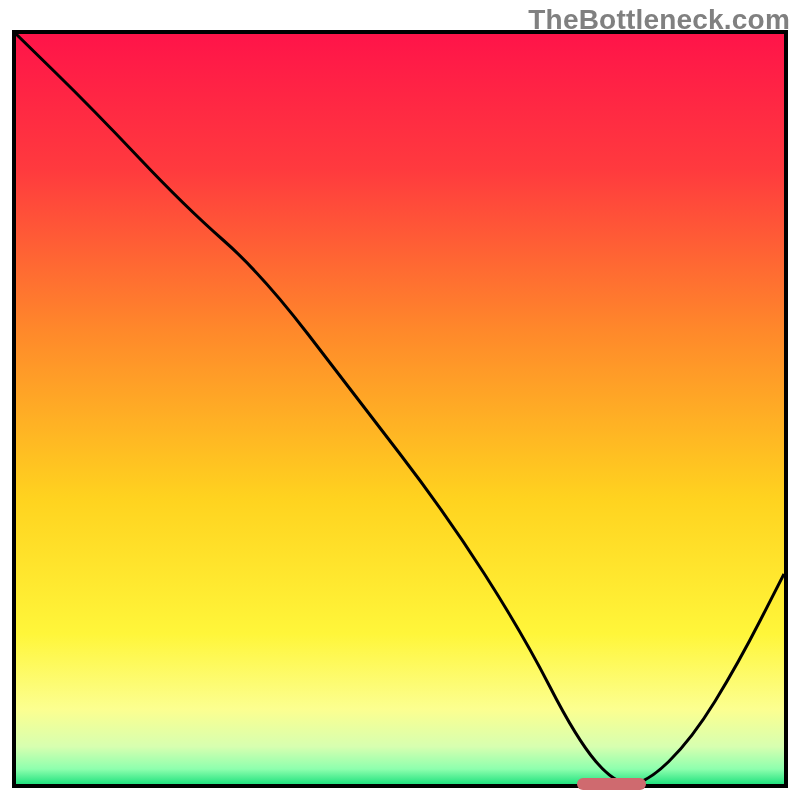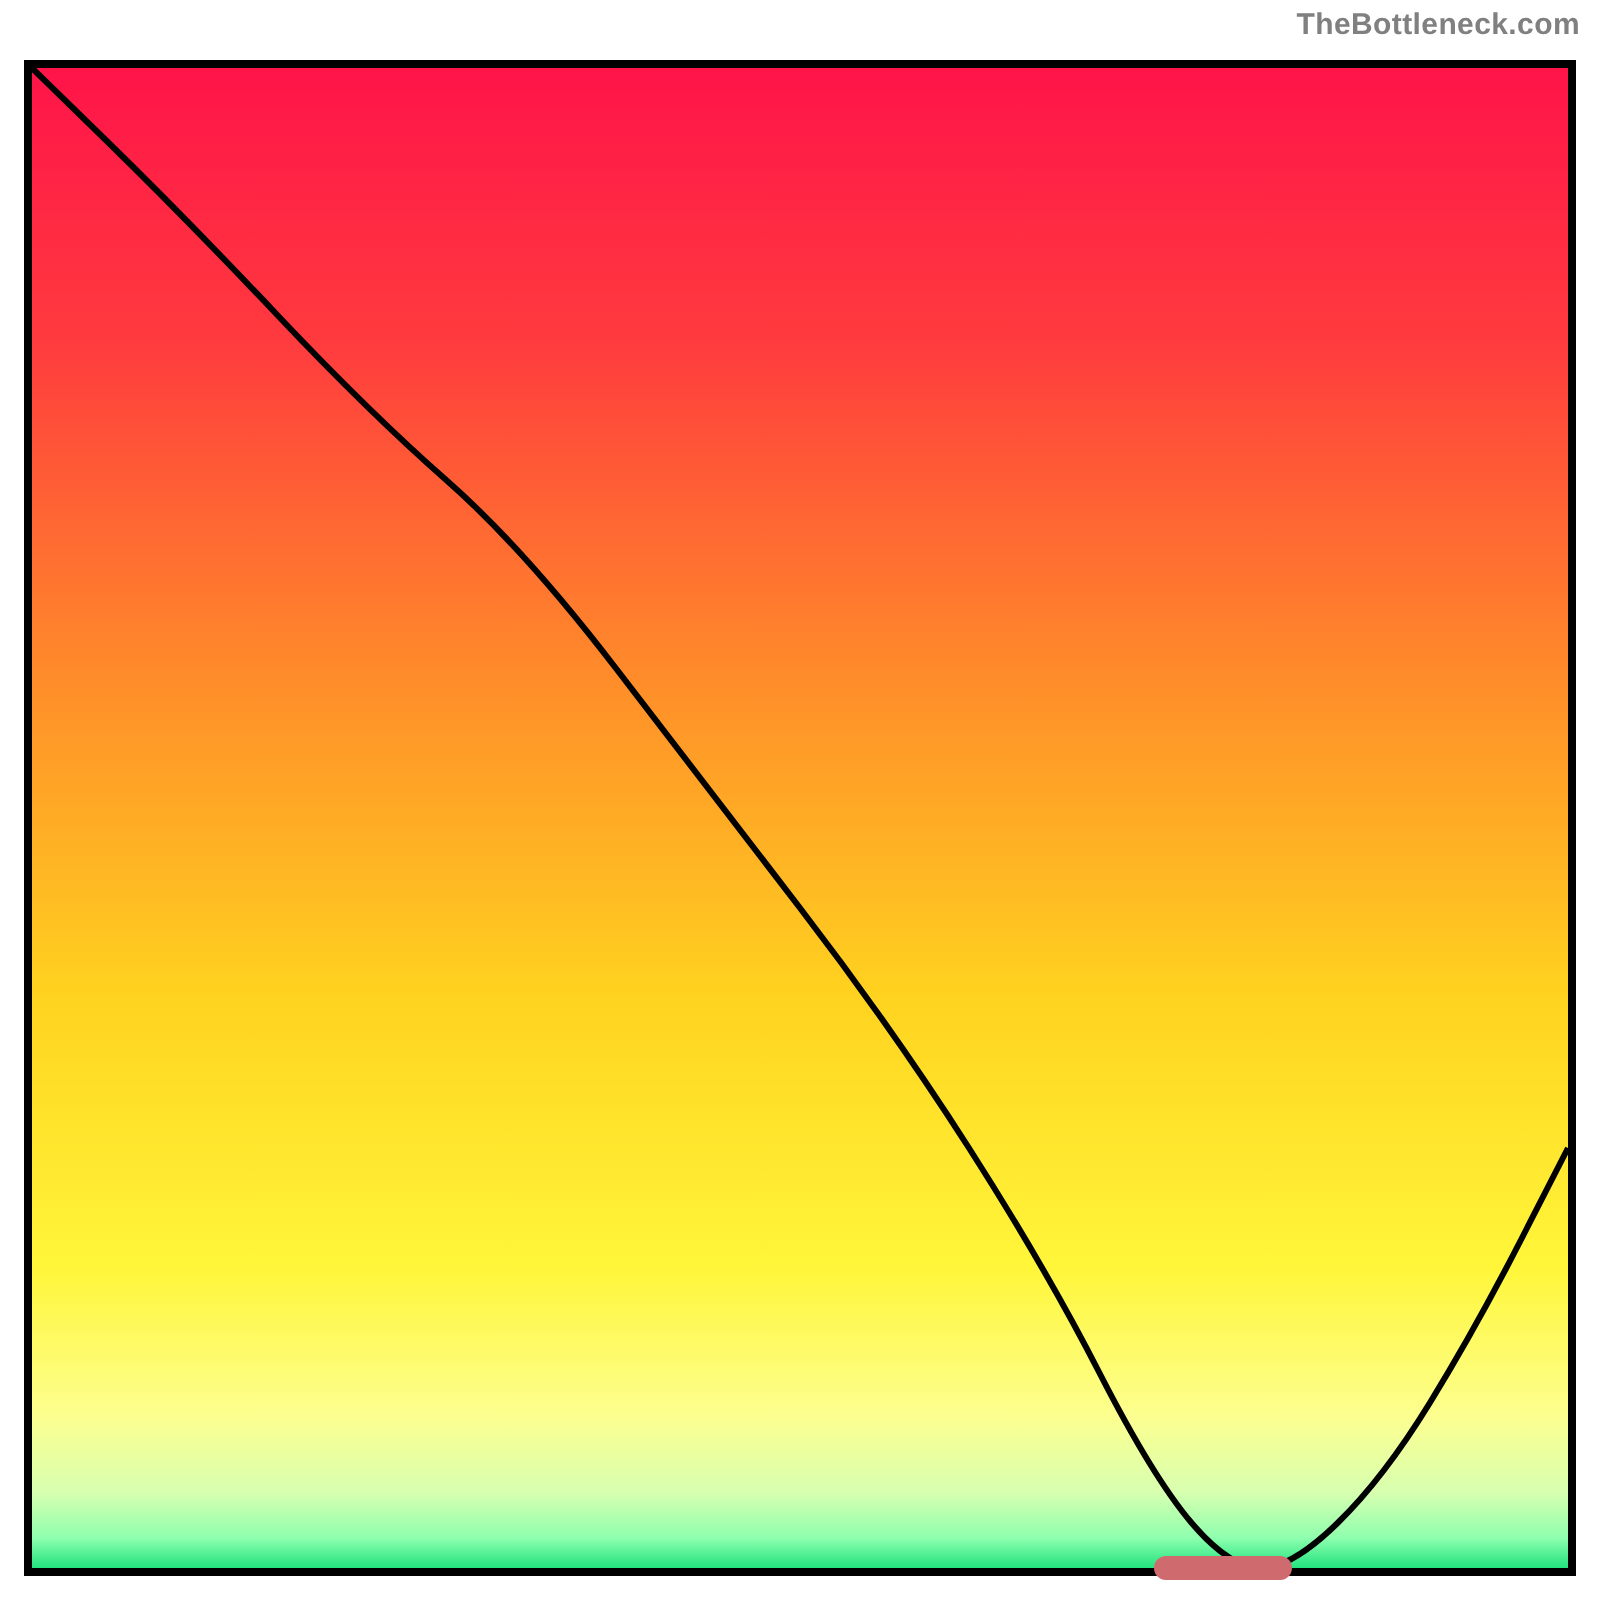--- a/index.html
+++ b/index.html
@@ -8,21 +8,21 @@
     width: 800px;
     height: 800px;
     background: #ffffff;
     font-family: Arial, Helvetica, sans-serif;
     overflow: hidden;
   }
   .watermark {
     position: absolute;
     top: 4px;
     right: 10px;
-    font-size: 15px;
+    font-size: 28px;
     font-weight: bold;
     color: #808080;
     letter-spacing: 0.2px;
     z-index: 20;
   }
   .plot-outer {
     position: absolute;
     left: 12px;
     top: 30px;
     width: 776px;

